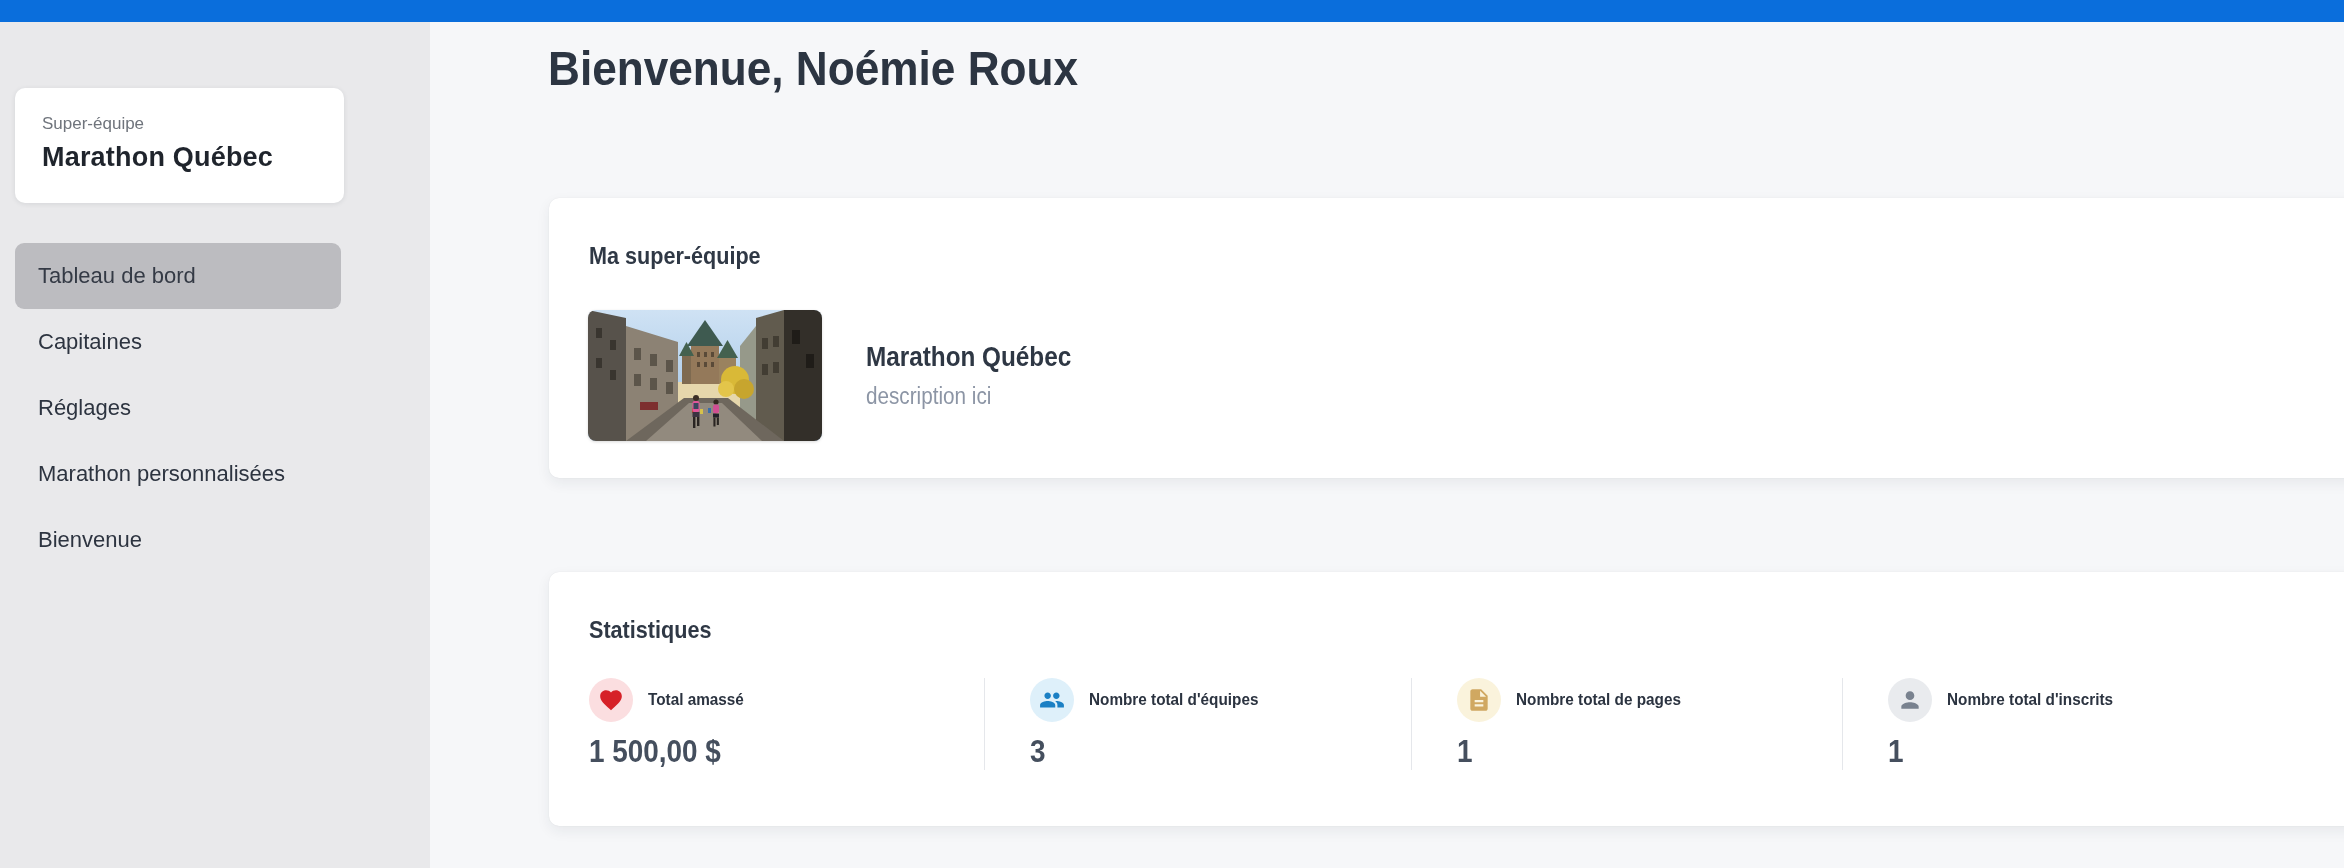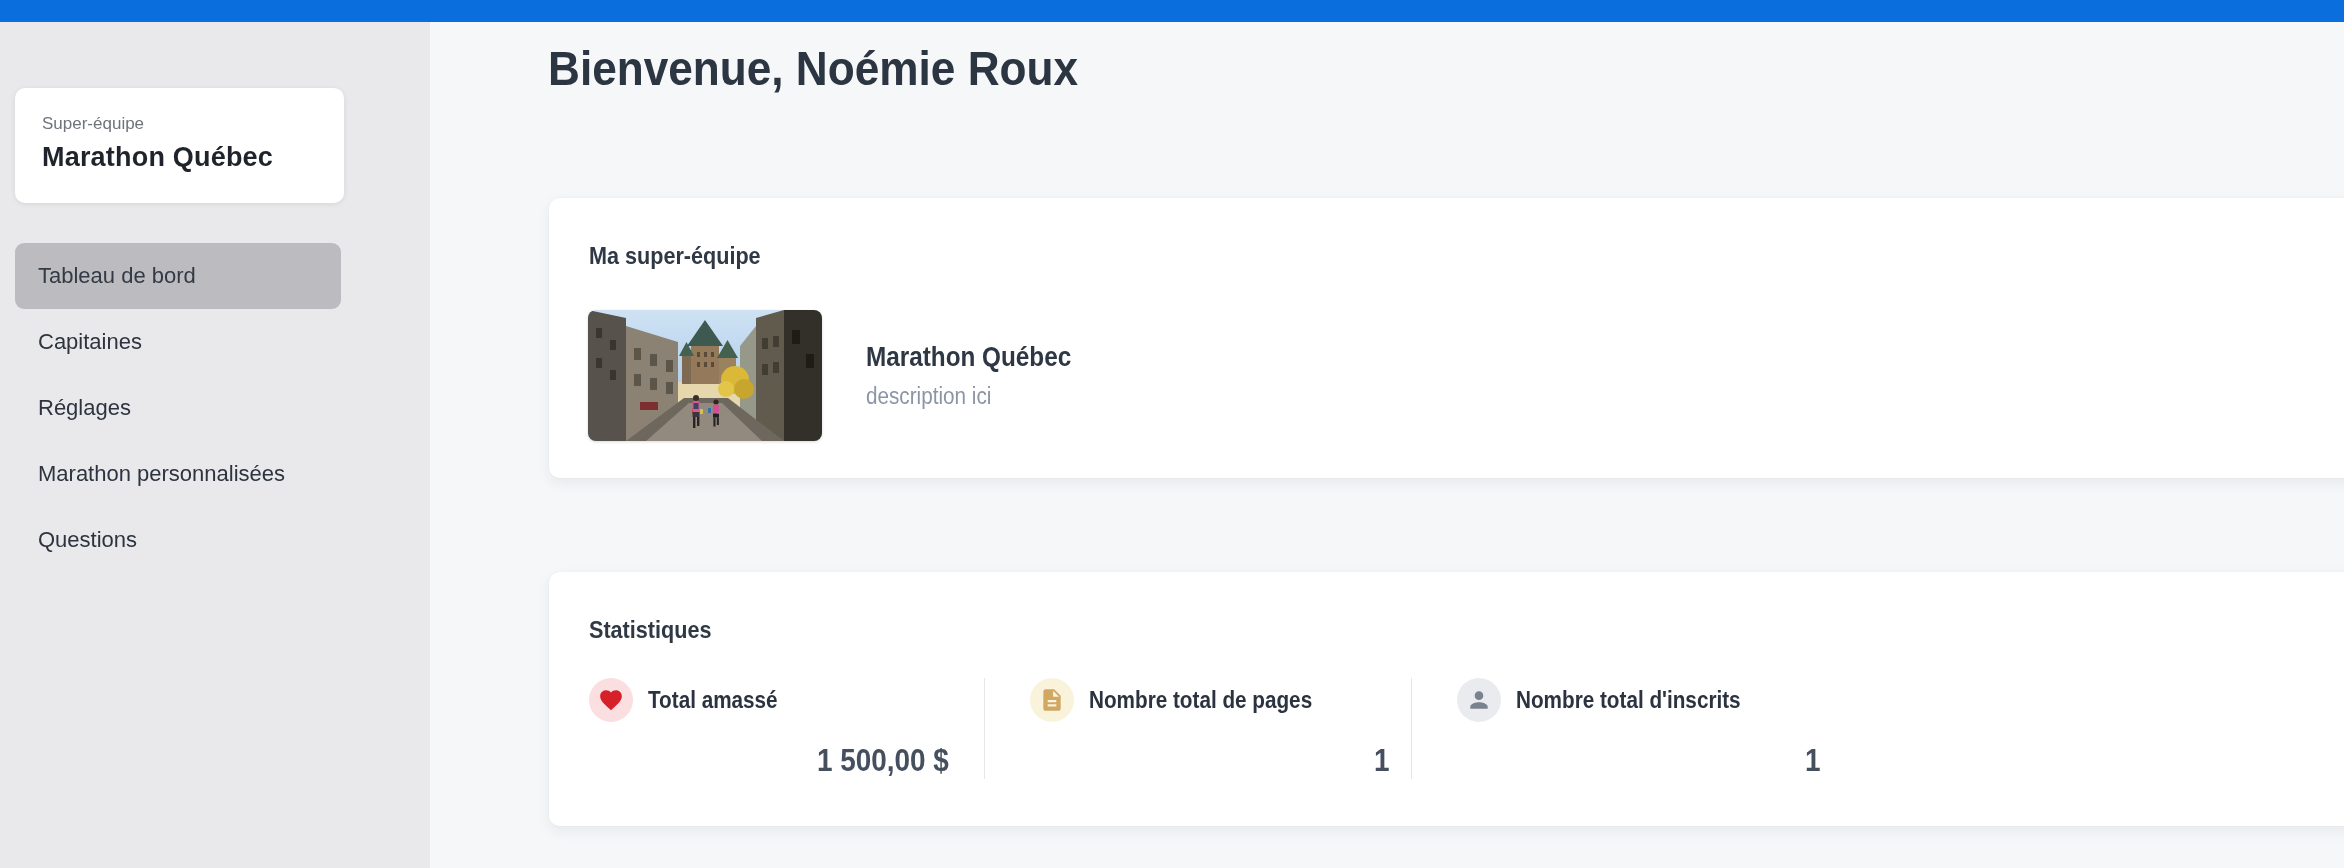--- a/index.html
+++ b/index.html
@@ -79,22 +79,22 @@
     display:grid; grid-template-columns:395px 427px 431px auto;
   }
   .stat { padding-right:20px; }
   .stat + .stat { border-left:1px solid #e5e7eb; padding-left:45px; }
   .stat-head { display:flex; align-items:center; }
   .stat-icon {
     width:44px; height:44px; border-radius:50%; flex:none;
     display:flex; align-items:center; justify-content:center;
   }
   .stat-icon svg { width:26px; height:26px; display:block; }
-  .stat-label { margin-left:15px; font-size:23px; font-weight:600; color:#2b3340; }
-  .stat-value { margin-top:21px; font-size:31px; font-weight:bold; color:#454f5e;text-align:right; }
+  .stat-label { margin-left:15px; font-size:17px; font-weight:600; color:#2b3340; }
+  .stat-value { margin-top:12px; font-size:31px; font-weight:bold; color:#454f5e; }
 </style>
 </head>
 <body>
 
 <div class="topbar" style="background-color: rgb(10, 110, 220);"></div>
 
 <div class="sidebar">
   <div class="team-card">
     <div class="label">Super-équipe</div>
     <div class="name">Marathon Québec</div>
@@ -106,21 +106,21 @@
     <div class="nav-item">
       <span>Capitaines</span>
     </div>
     <div class="nav-item">
       <span>Réglages</span>
     </div>
     <div class="nav-item">
       <span>Marathon personnalisées</span>
     </div>
     <div class="nav-item">
-      <span>Questions</span>
+      <span>Bienvenue</span>
     </div>
   </div>
 </div>
 
 <h1 class="welcome"><span class="nw" style="transform:scaleX(.92)">Bienvenue, Noémie Roux</span></h1>
 
 <div class="card team">
   <div class="card-title"><span class="nw">Ma super-équipe</span></div>
   <div class="team-row">
     <div class="team-photo">
@@ -214,20 +214,31 @@
         <div class="stat-icon" style="background-color: rgb(251, 222, 224);">
           <svg viewBox="0 0 24 24">
               <path d="M12 21.35l-1.45-1.32C5.4 15.36 2 12.28 2 8.5 2 5.42 4.42 3 7.5 3c1.74 0 3.41.81 4.5 2.09C13.09 3.81 14.76 3 16.5 3 19.58 3 22 5.42 22 8.5c0 3.78-3.4 6.86-8.55 11.54L12 21.35z" fill="#d62128"></path>
             </svg>
         </div>
         <div class="stat-label"><span class="nw">Total amassé</span></div>
       </div>
       <div class="stat-value"><span class="nw">1 500,00 $</span></div>
     </div>
 
+    <div class="stat">
+      <div class="stat-head">
+        <div class="stat-icon" style="background-color: rgb(222, 240, 250);">
+          <svg viewBox="0 0 24 24">
+              <path d="M16 11c1.66 0 2.99-1.34 2.99-3S17.66 5 16 5c-1.66 0-3 1.34-3 3s1.34 3 3 3zm-8 0c1.66 0 2.99-1.34 2.99-3S9.66 5 8 5C6.34 5 5 6.34 5 8s1.34 3 3 3zm0 2c-2.33 0-7 1.17-7 3.5V19h14v-2.5c0-2.33-4.67-3.5-7-3.5zm8 0c-.29 0-.62.02-.97.05 1.16.84 1.97 1.97 1.97 3.45V19h6v-2.5c0-2.33-4.67-3.5-7-3.5z" fill="#1b80c4"></path>
+            </svg>
+        </div>
+        <div class="stat-label"><span class="nw">Nombre total d'équipes</span></div>
+      </div>
+      <div class="stat-value"><span class="nw">3</span></div>
+    </div>
 
     <div class="stat">
       <div class="stat-head">
         <div class="stat-icon" style="background-color: rgb(250, 243, 220);">
           <svg viewBox="0 0 24 24">
               <path d="M14 2H6c-1.1 0-1.99.9-1.99 2L4 20c0 1.1.89 2 1.99 2H18c1.1 0 2-.9 2-2V8l-6-6zm2 16H8v-2h8v2zm0-4H8v-2h8v2zm-3-5V3.5L18.5 9H13z" fill="#d0a861"></path>
             </svg>
         </div>
         <div class="stat-label"><span class="nw">Nombre total de pages</span></div>
       </div>

